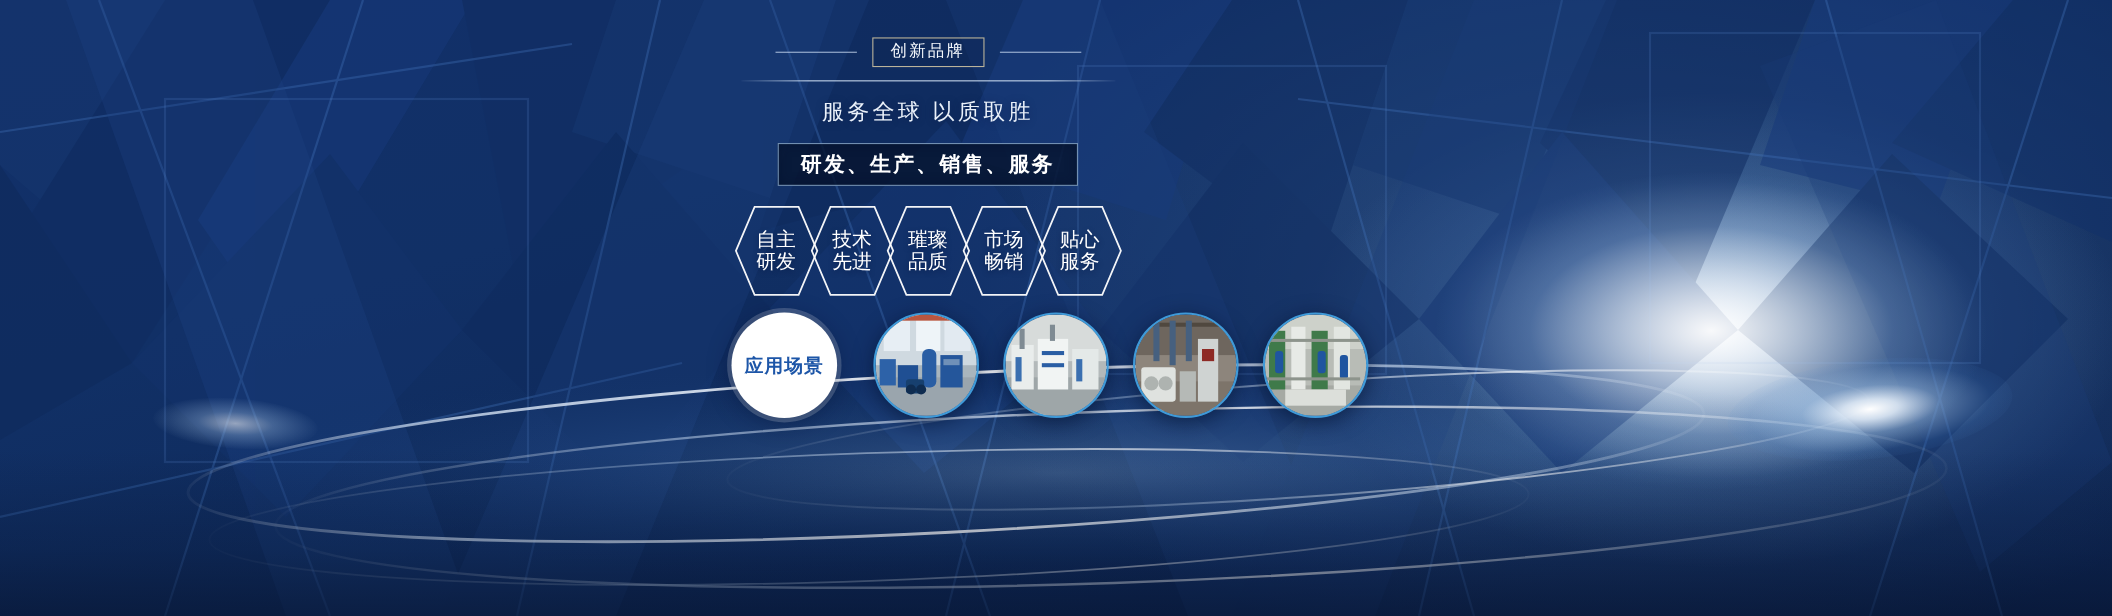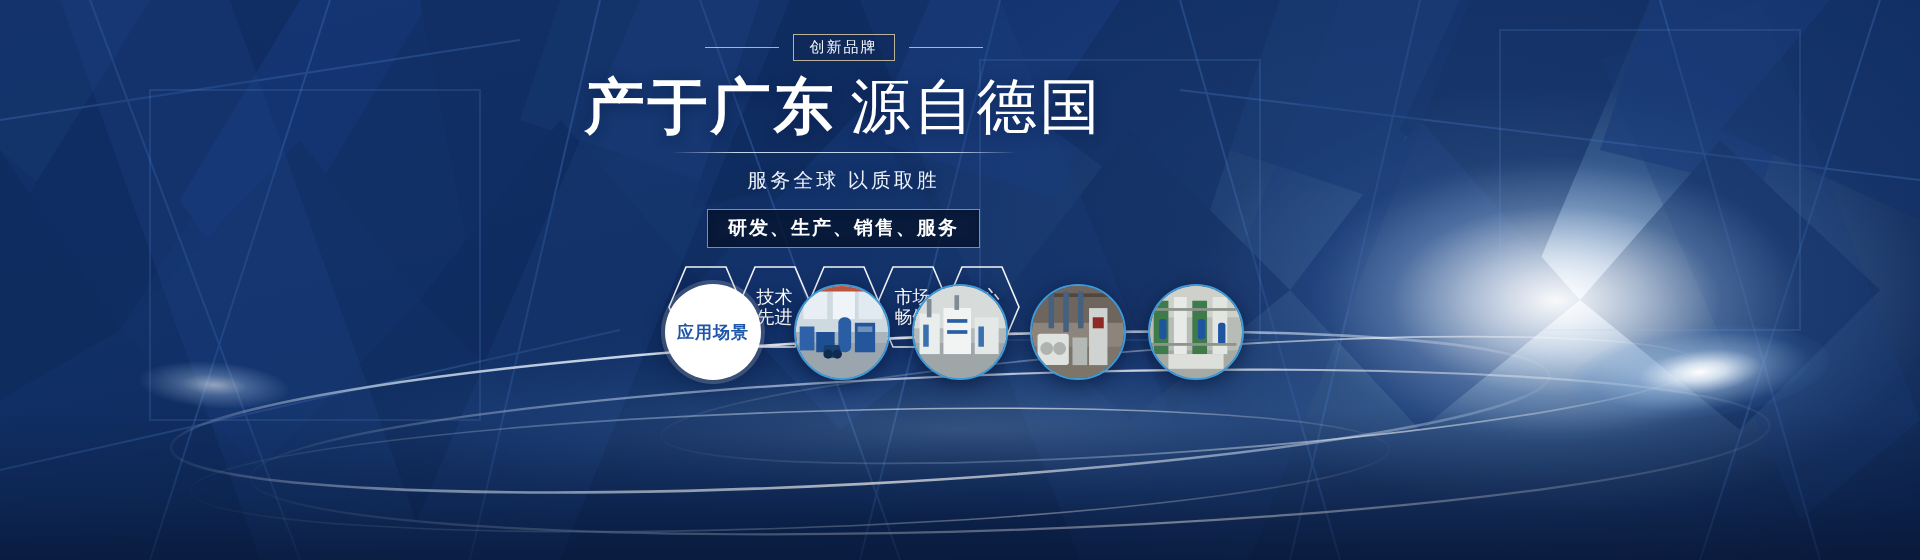--- a/index.html
+++ b/index.html
@@ -261,23 +261,20 @@
   <div class="comet2"></div>
 
   <div class="content">
 
     <div class="badge-row">
       <span class="badge-rule"></span>
       <span class="badge">创新品牌</span>
       <span class="badge-rule"></span>
     </div>
 
-    <h1 class="title">
-      <span class="bold">产于广东</span><span class="light">源自德国</span>
-    </h1>
 
     <div class="title-rule"></div>
 
     <div class="subtitle">服务全球 以质取胜</div>
 
     <div class="services">研发、生产、销售、服务</div>
 
     <div class="hex-row">
 
       <div class="hex">

